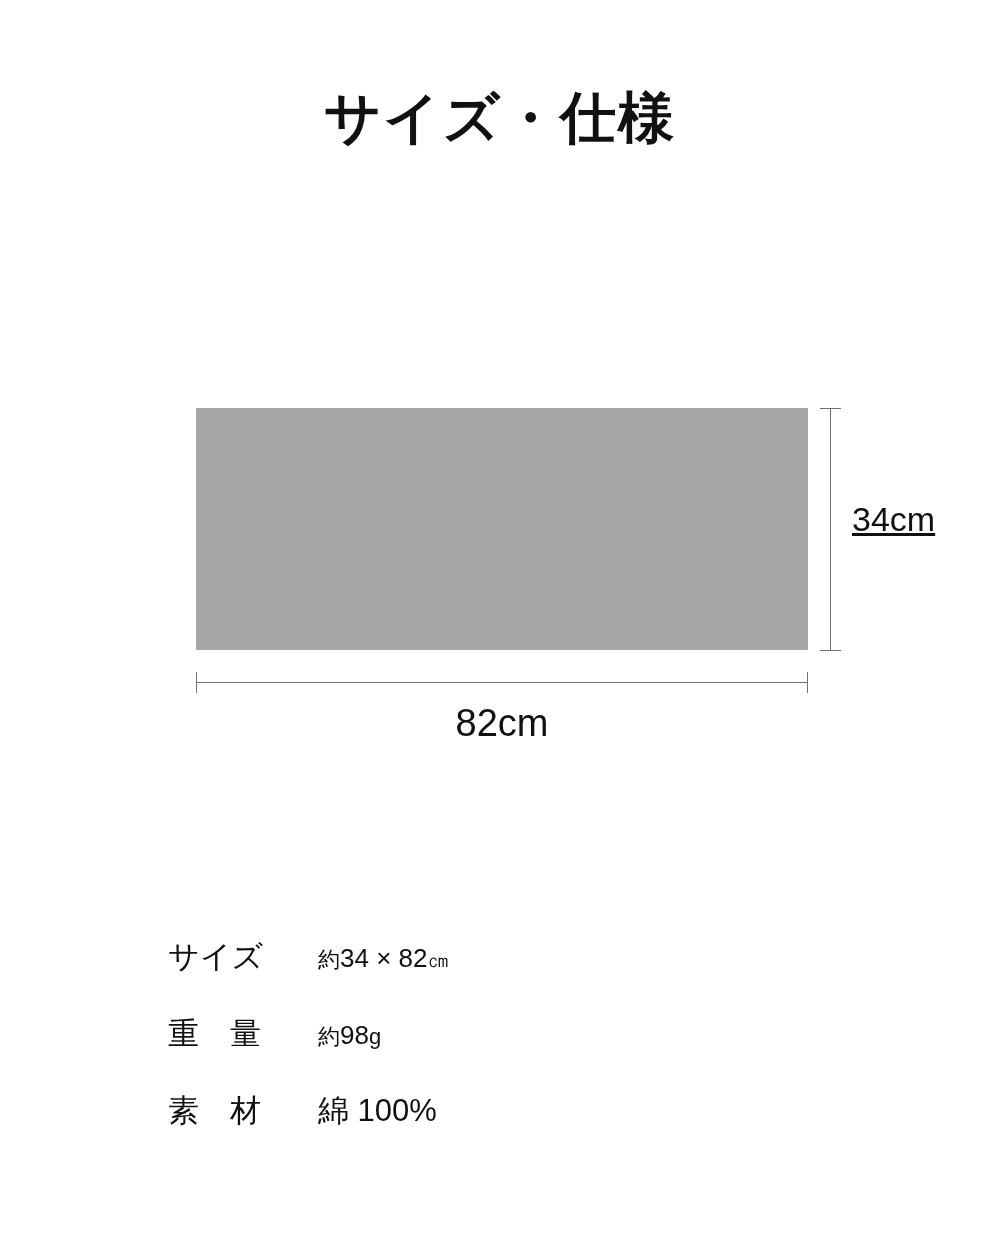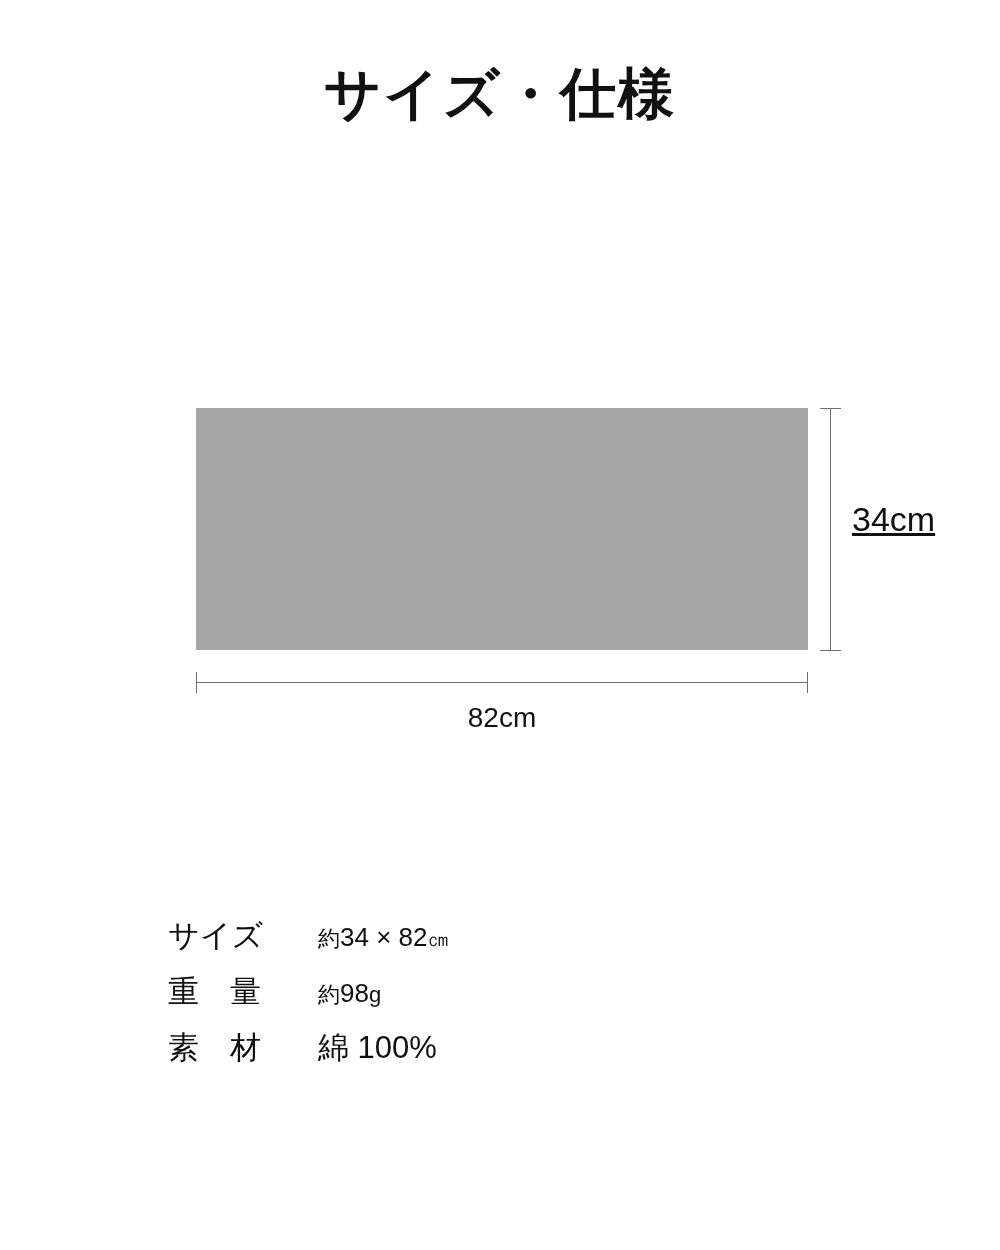--- a/index.html
+++ b/index.html
@@ -12,21 +12,21 @@
     height: 1250px;
     position: relative;
     font-family: "Liberation Sans", "DejaVu Sans", sans-serif;
     color: #1a1a1a;
     overflow: hidden;
   }
 
   
   .page-title {
     position: absolute;
-    top: 60px;
+    top: 84px;
     left: 0;
     width: 100%;
     text-align: center;
     font-size: 56px;
     font-weight: 700;
     letter-spacing: 2px;
     line-height: 1.2;
     color: #111111;
   }
 
@@ -98,21 +98,21 @@
   }
   .dim-h-cap-left { left: 196px; }
   .dim-h-cap-right { left: 807px; }
 
   .dim-h-label {
     position: absolute;
     left: 196px;
     top: 312px;
     width: 612px;
     text-align: center;
-    font-size: 28px;
+    font-size: 38px;
     font-weight: 400;
     color: #111111;
   }
 
   
   .spec-list {
     position: absolute;
     left: 168px;
     top: 915px;
     width: 700px;
@@ -122,20 +122,21 @@
     align-items: baseline;
     margin-bottom: 14px;
   }
   .spec-label {
     flex: 0 0 150px;
     font-size: 31px;
     font-weight: 400;
     letter-spacing: 0;
     color: #111111;
     white-space: pre;
+    margin-top: 21px;
   }
   .spec-value {
     font-size: 31px;
     font-weight: 400;
     color: #111111;
     white-space: pre;
   }
   .spec-value .small {
     font-size: 22px;
   }

